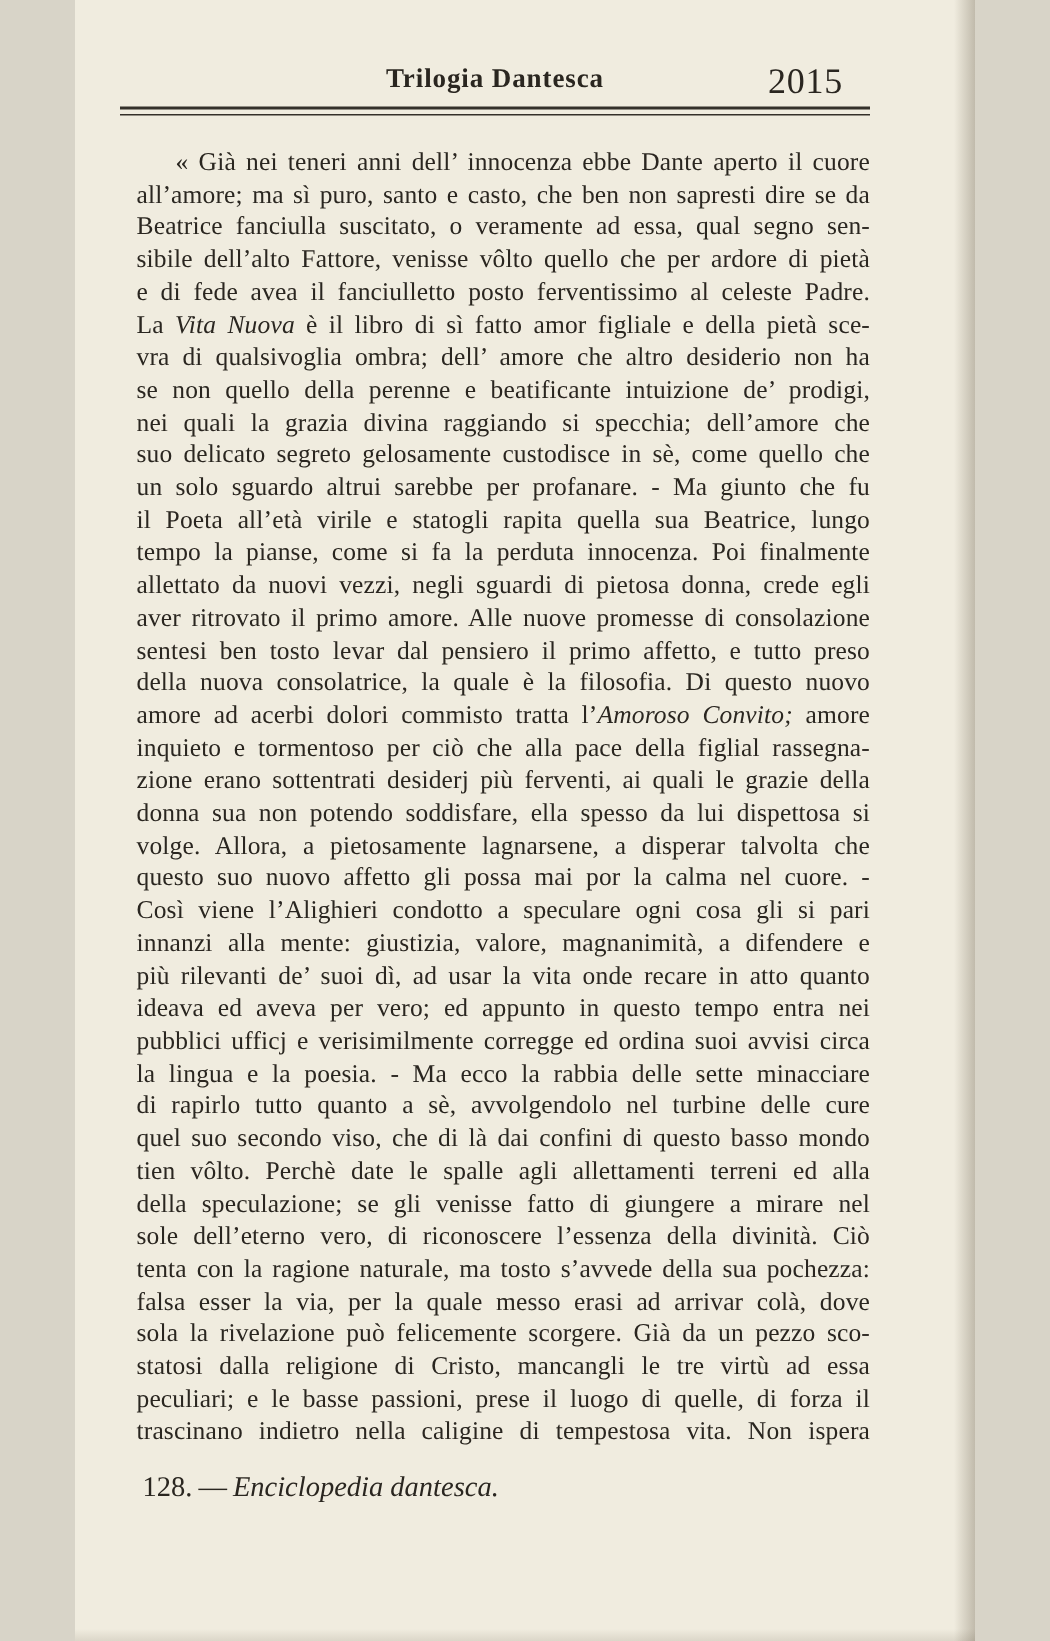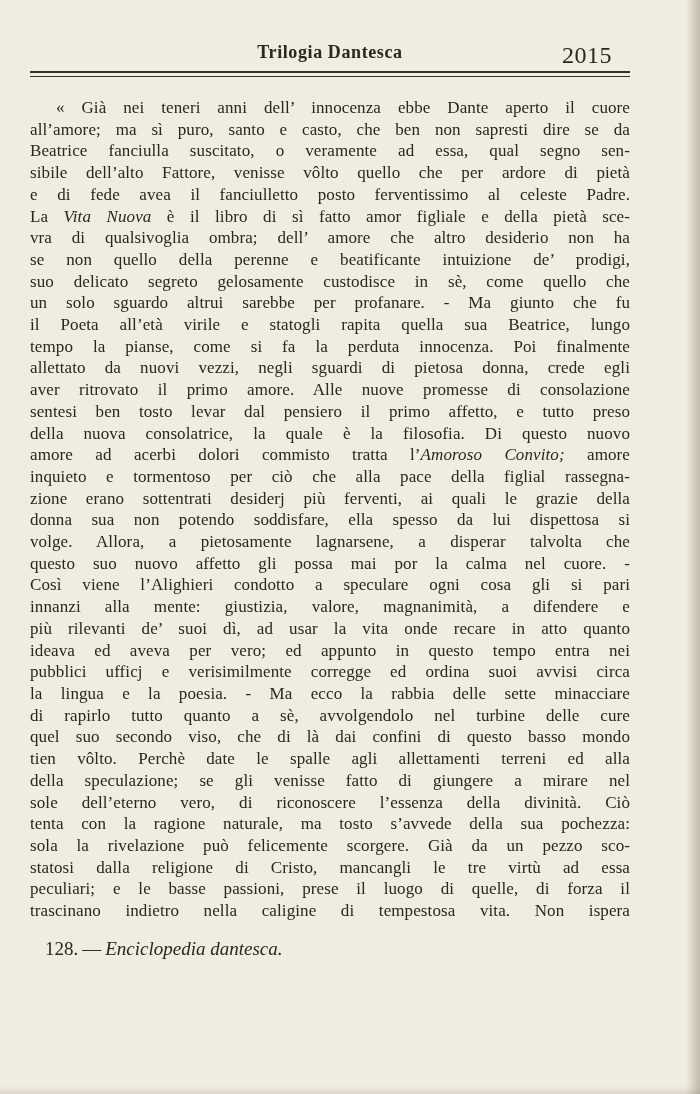--- a/index.html
+++ b/index.html
@@ -4,21 +4,21 @@
 <style>
   :root {
     --paper: #f0ecdf;
     --ink: #2a2620;
     --rule: #34302a;
   }
   html, body { margin: 0; padding: 0; }
   body { background: #d8d4c8; }
   .page {
     position: relative;
-    width: 700px;
+    width: 600px;
     height: 1094px;
     margin: 0 auto;
     background: var(--paper);
     color: var(--ink);
     font-family: "Liberation Serif", "DejaVu Serif", serif;
     box-sizing: border-box;
     padding: 42px 70px 0 30px;
     overflow: hidden;
   }
   .header {
@@ -40,20 +40,21 @@
     letter-spacing: 0.5px;
   }
   .double-rule {
     margin-top: 5px;
     height: 3px;
     border-top: 2.5px solid var(--rule);
     border-bottom: 1px solid var(--rule);
   }
   .text-block {
     margin-top: 20px;
+    margin-left: 11px;
   }
   .body-line {
     font-size: 17px;
     line-height: 21.7px;
     text-align: justify;
     text-align-last: justify;
     -moz-text-align-last: justify;
     letter-spacing: 0.1px;
   }
   .body-line.indent {
@@ -95,20 +96,21 @@
 
   <div class="text-block">
       <div class="body-line indent"><span>« Già nei teneri anni dell’ innocenza ebbe Dante aperto il cuore</span></div>
       <div class="body-line"><span>all’amore; ma sì puro, santo e casto, che ben non sapresti dire se da</span></div>
       <div class="body-line"><span>Beatrice fanciulla suscitato, o veramente ad essa, qual segno sen-</span></div>
       <div class="body-line"><span>sibile dell’alto Fattore, venisse vôlto quello che per ardore di pietà</span></div>
       <div class="body-line"><span>e di fede avea il fanciulletto posto ferventissimo al celeste Padre.</span></div>
       <div class="body-line"><span>La </span><span class="italic">Vita Nuova</span><span> è il libro di sì fatto amor figliale e della pietà sce-</span></div>
       <div class="body-line"><span>vra di qualsivoglia ombra; dell’ amore che altro desiderio non ha</span></div>
       <div class="body-line"><span>se non quello della perenne e beatificante intuizione de’ prodigi,</span></div>
+      <div class="body-line"><span>nei quali la grazia divina raggiando si specchia; dell’amore che</span></div>
       <div class="body-line"><span>suo delicato segreto gelosamente custodisce in sè, come quello che</span></div>
       <div class="body-line"><span>un solo sguardo altrui sarebbe per profanare. - Ma giunto che fu</span></div>
       <div class="body-line"><span>il Poeta all’età virile e statogli rapita quella sua Beatrice, lungo</span></div>
       <div class="body-line"><span>tempo la pianse, come si fa la perduta innocenza. Poi finalmente</span></div>
       <div class="body-line"><span>allettato da nuovi vezzi, negli sguardi di pietosa donna, crede egli</span></div>
       <div class="body-line"><span>aver ritrovato il primo amore. Alle nuove promesse di consolazione</span></div>
       <div class="body-line"><span>sentesi ben tosto levar dal pensiero il primo affetto, e tutto preso</span></div>
       <div class="body-line"><span>della nuova consolatrice, la quale è la filosofia. Di questo nuovo</span></div>
       <div class="body-line"><span>amore ad acerbi dolori commisto tratta l’</span><span class="italic">Amoroso Convito;</span><span> amore</span></div>
       <div class="body-line"><span>inquieto e tormentoso per ciò che alla pace della figlial rassegna-</span></div>
@@ -121,20 +123,21 @@
       <div class="body-line"><span>più rilevanti de’ suoi dì, ad usar la vita onde recare in atto quanto</span></div>
       <div class="body-line"><span>ideava ed aveva per vero; ed appunto in questo tempo entra nei</span></div>
       <div class="body-line"><span>pubblici ufficj e verisimilmente corregge ed ordina suoi avvisi circa</span></div>
       <div class="body-line"><span>la lingua e la poesia. - Ma ecco la rabbia delle sette minacciare</span></div>
       <div class="body-line"><span>di rapirlo tutto quanto a sè, avvolgendolo nel turbine delle cure</span></div>
       <div class="body-line"><span>quel suo secondo viso, che di là dai confini di questo basso mondo</span></div>
       <div class="body-line"><span>tien vôlto. Perchè date le spalle agli allettamenti terreni ed alla</span></div>
       <div class="body-line"><span>della speculazione; se gli venisse fatto di giungere a mirare nel</span></div>
       <div class="body-line"><span>sole dell’eterno vero, di riconoscere l’essenza della divinità. Ciò</span></div>
       <div class="body-line"><span>tenta con la ragione naturale, ma tosto s’avvede della sua pochezza:</span></div>
+      <div class="body-line"><span>falsa esser la via, per la quale messo erasi ad arrivar colà, dove</span></div>
       <div class="body-line"><span>sola la rivelazione può felicemente scorgere. Già da un pezzo sco-</span></div>
       <div class="body-line"><span>statosi dalla religione di Cristo, mancangli le tre virtù ad essa</span></div>
       <div class="body-line"><span>peculiari; e le basse passioni, prese il luogo di quelle, di forza il</span></div>
       <div class="body-line"><span>trascinano indietro nella caligine di tempestosa vita. Non ispera</span></div>
     </div>
 
   <div class="footer">
     <span>128.</span><span class="sep">—</span><span class="italic">Enciclopedia dantesca.</span>
   </div>
 

